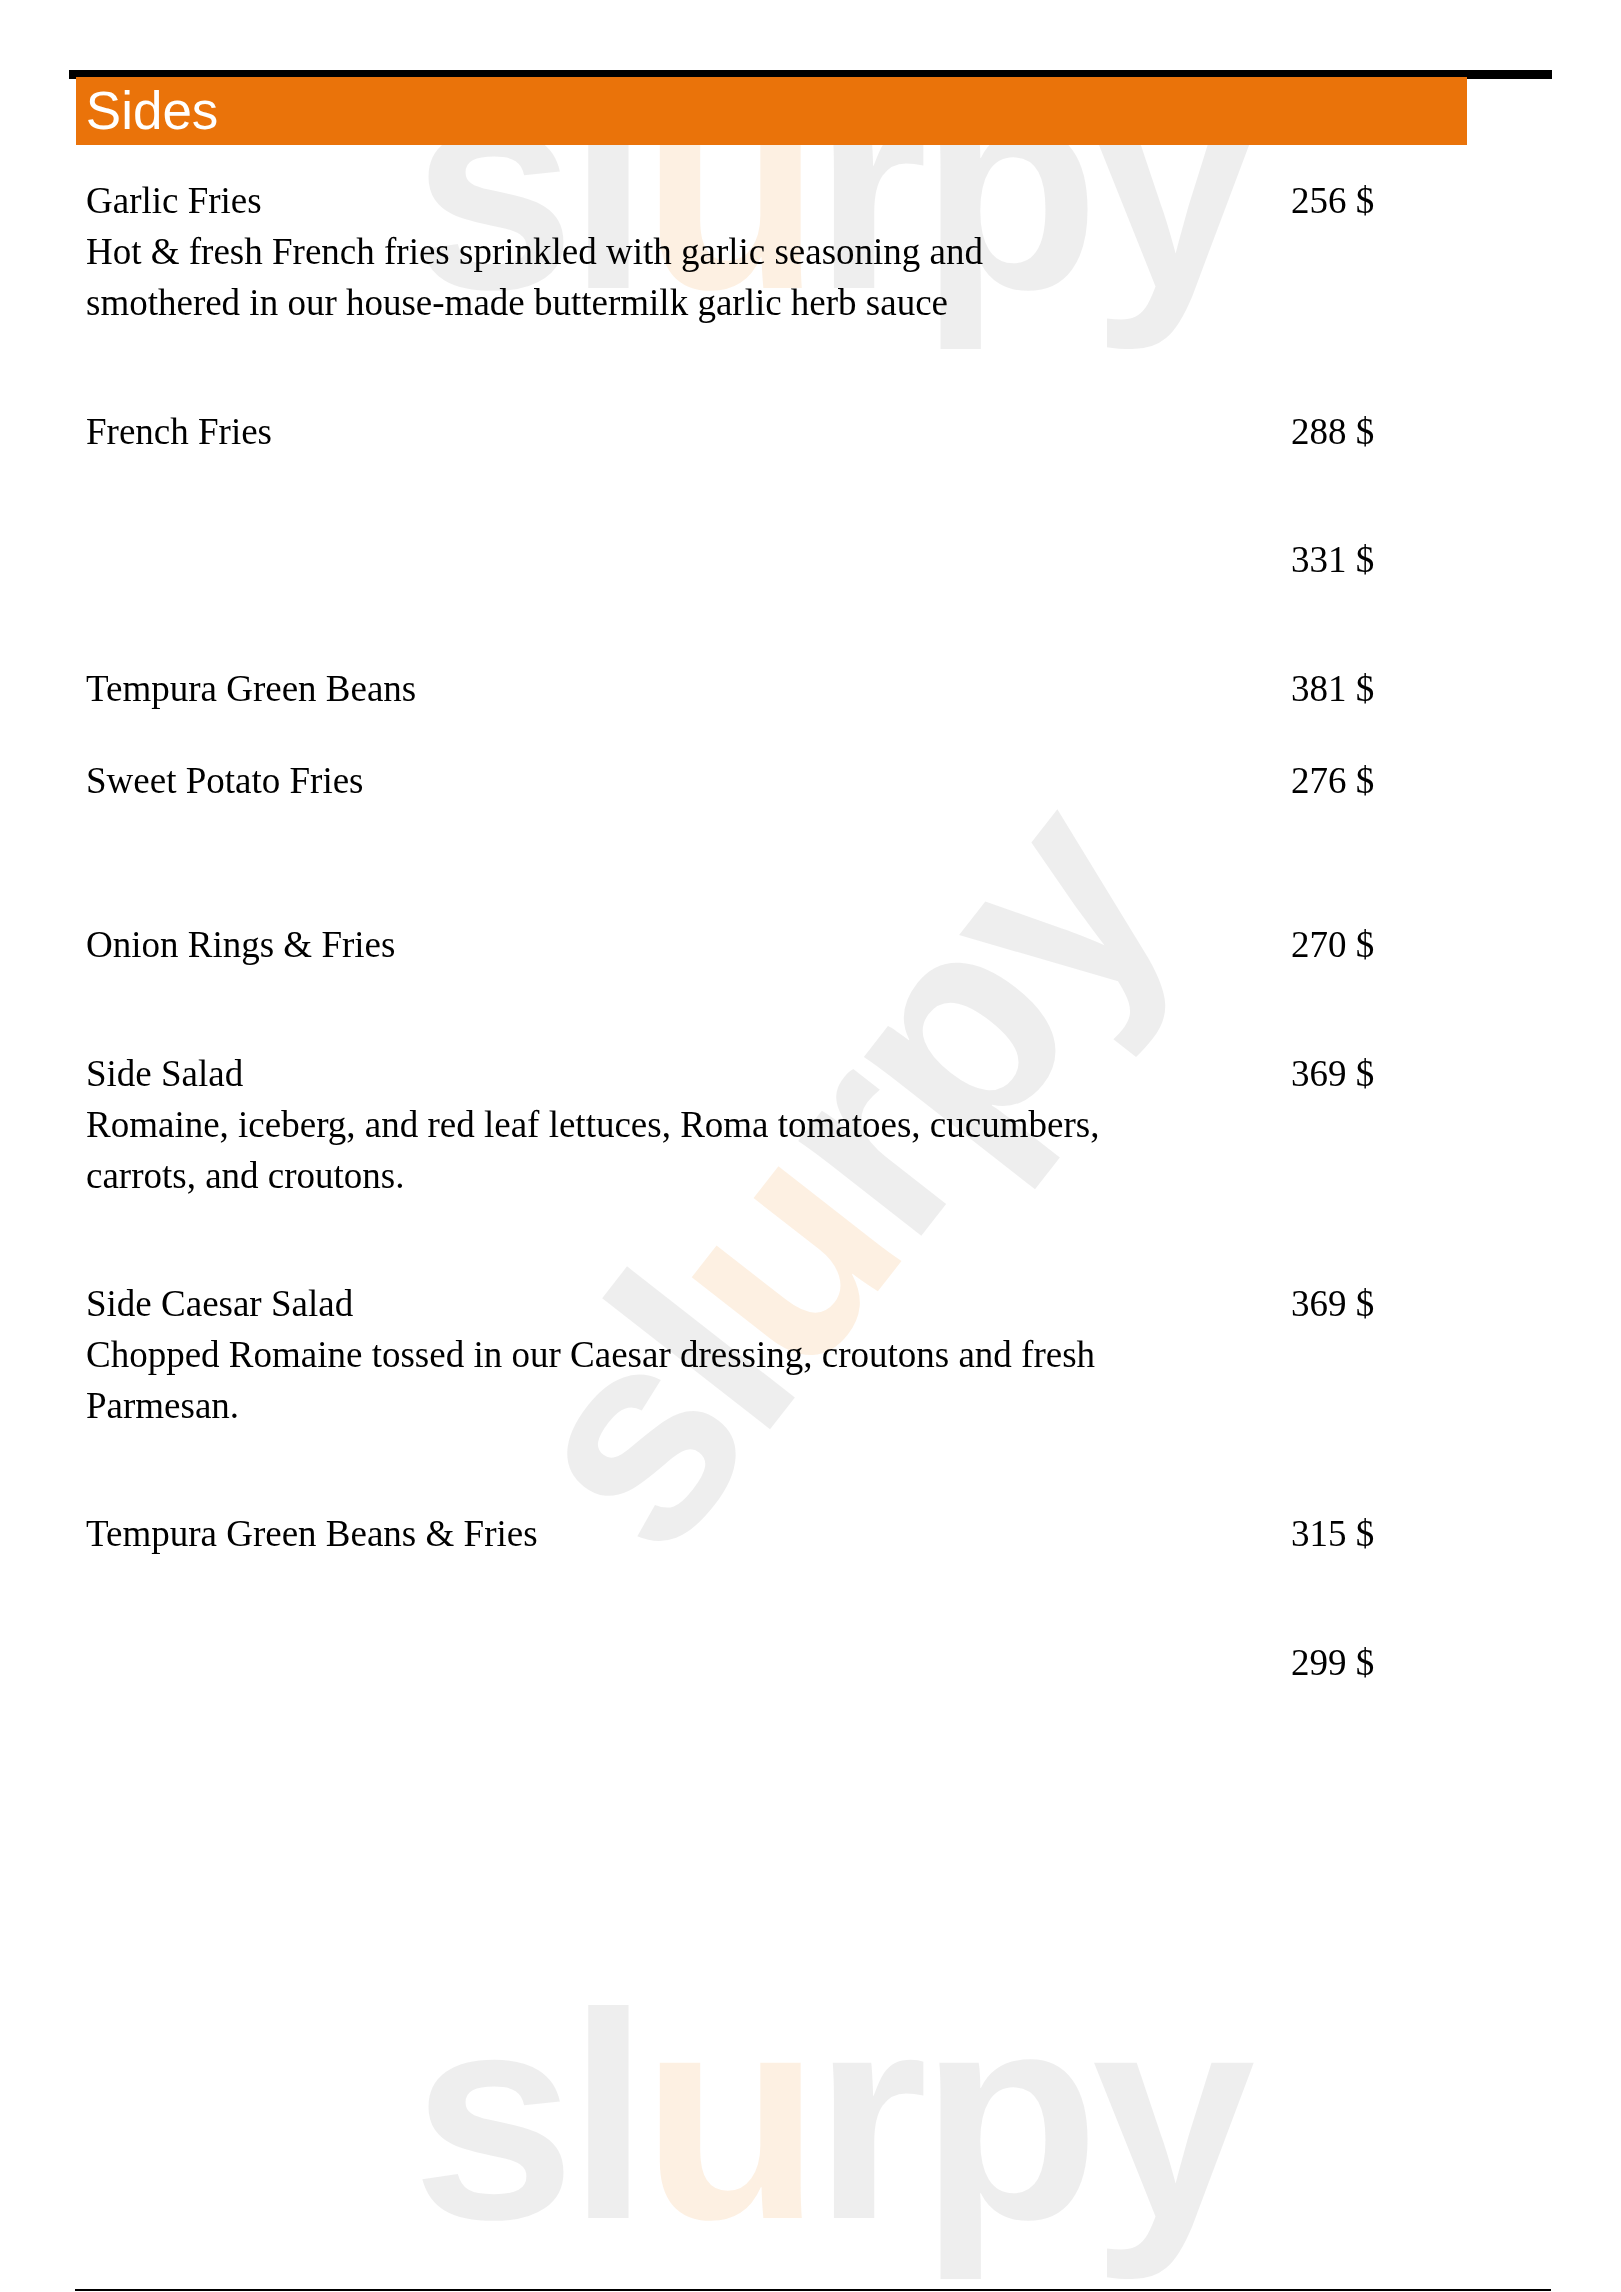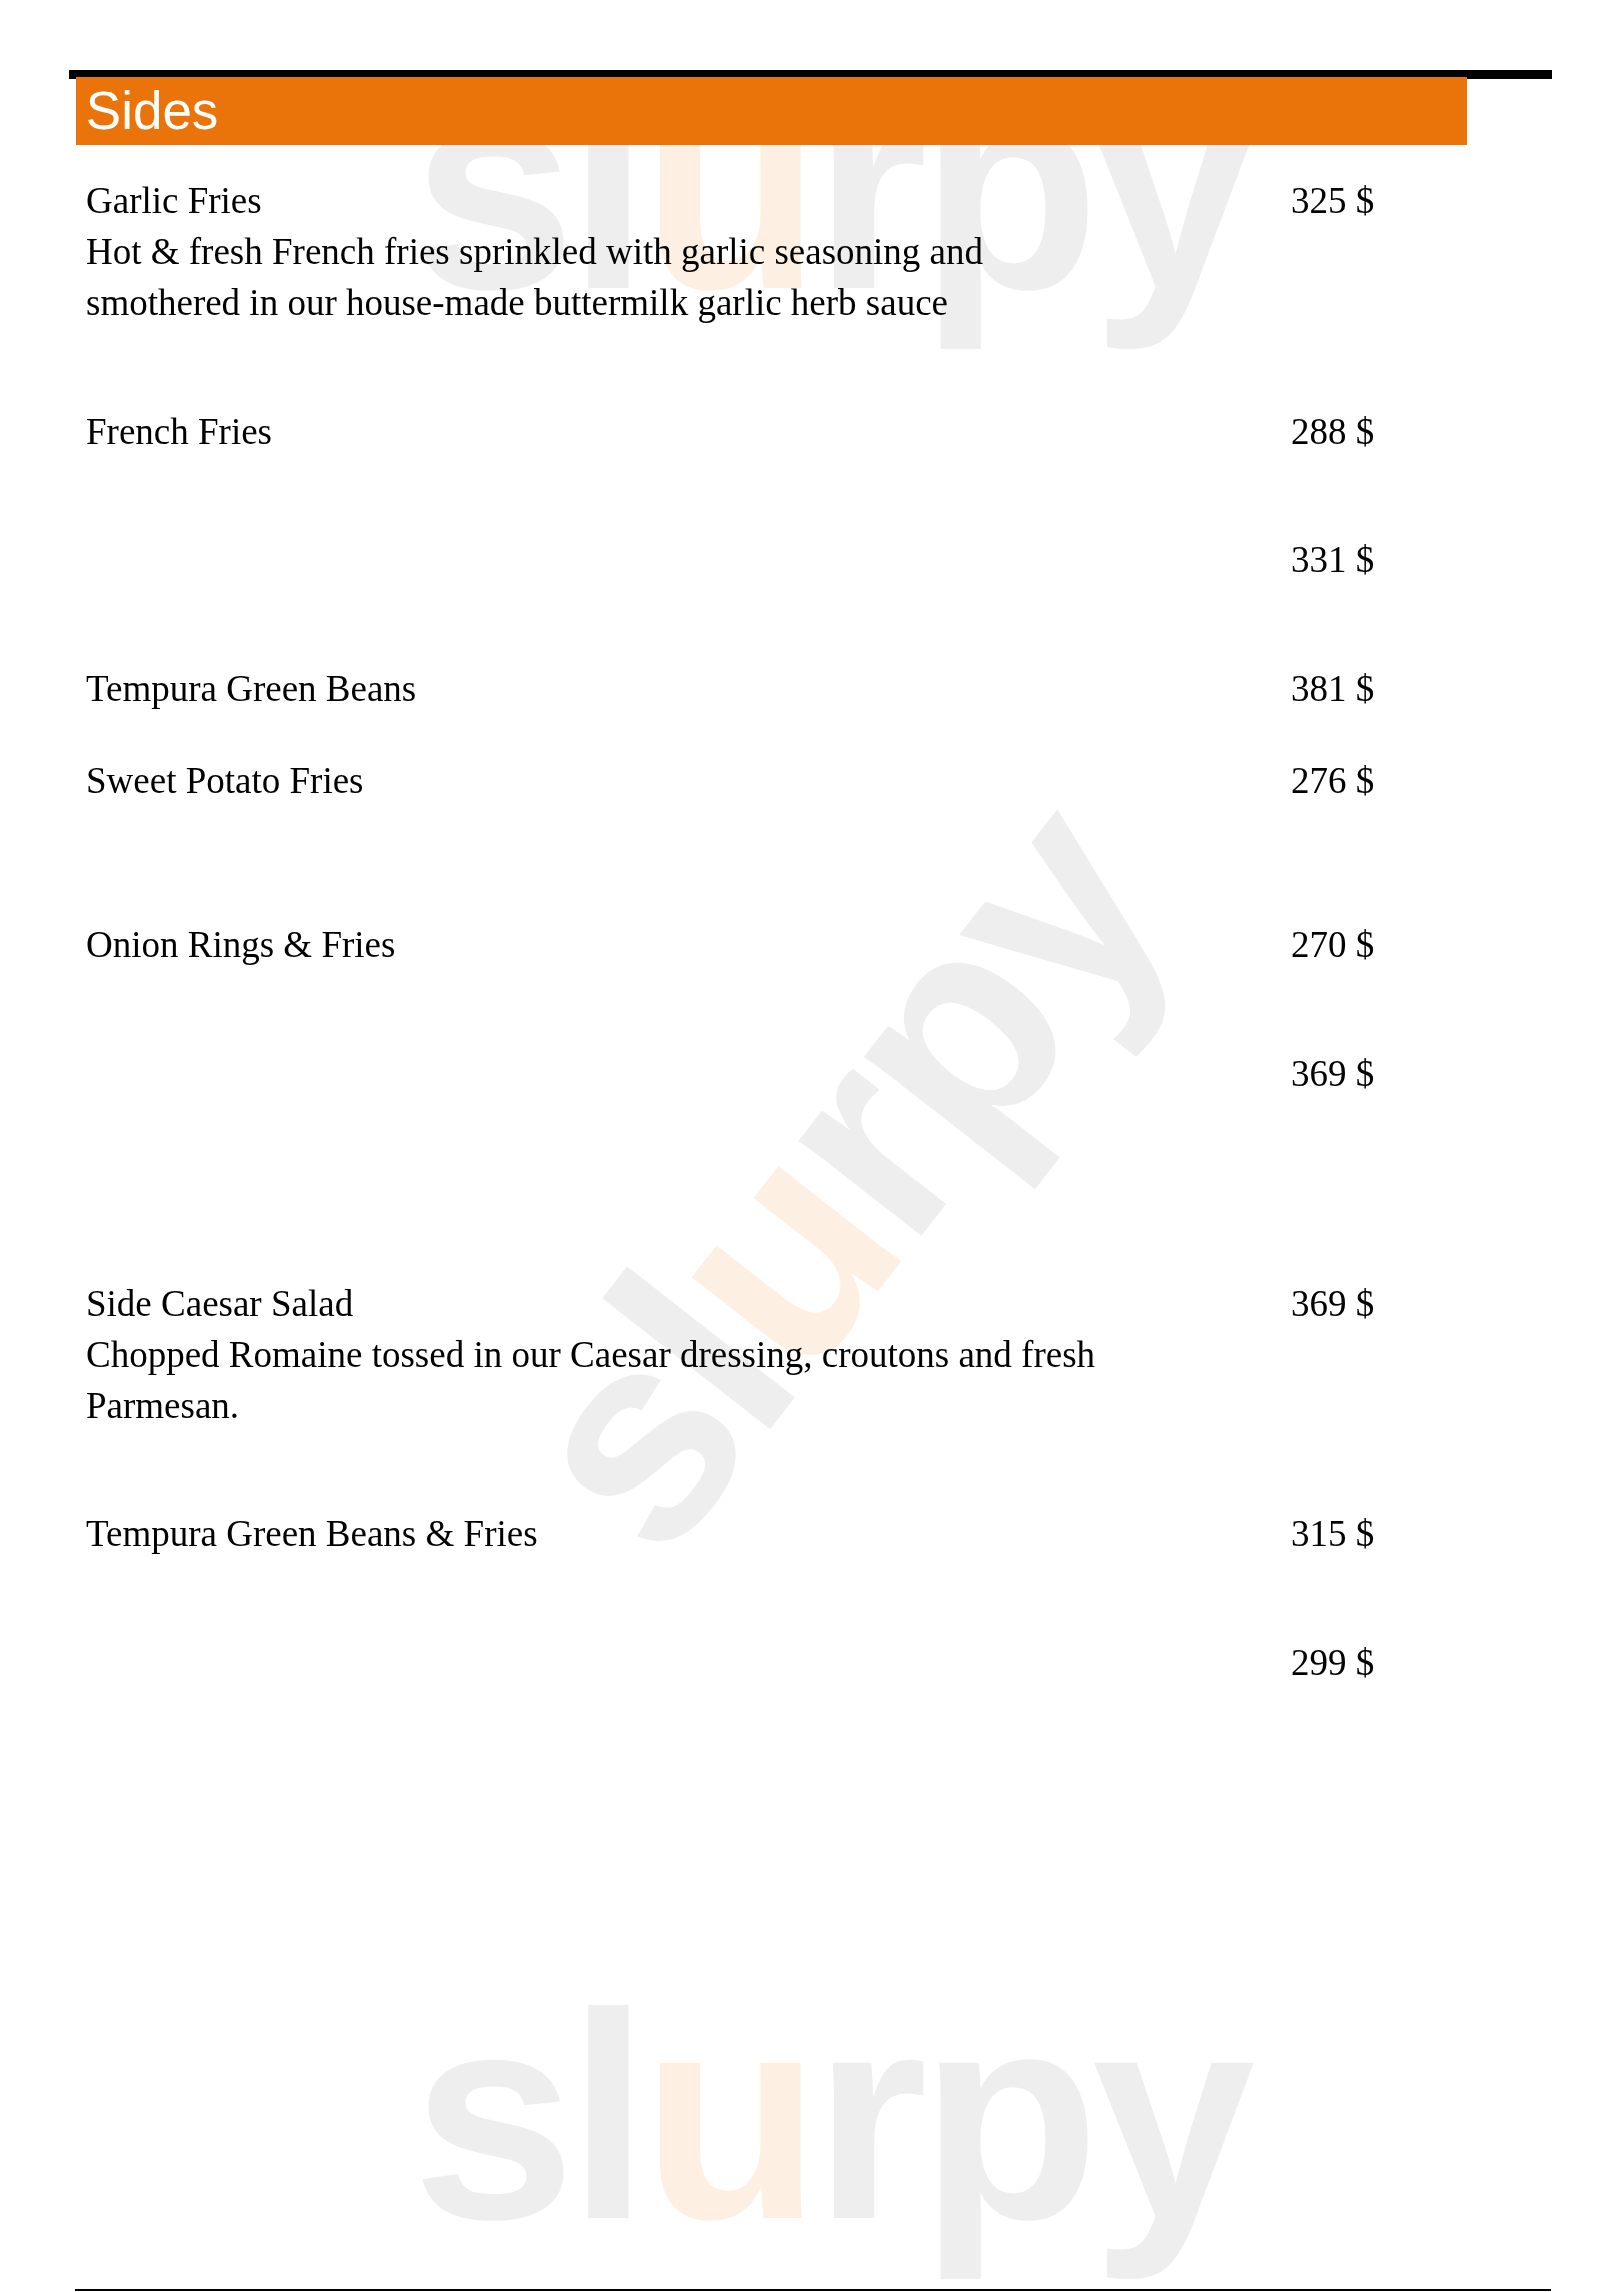--- a/index.html
+++ b/index.html
@@ -52,21 +52,21 @@
 <div class="section-header">
   <div class="section-title">Sides</div>
 </div>
 
 <div class="item" style="top:175px">
   <div class="item-text">
     <span class="item-name">Garlic Fries</span>
     <span class="item-desc">Hot &amp; fresh French fries sprinkled with garlic seasoning and
 smothered in our house-made buttermilk garlic herb sauce</span>
   </div>
-  <span class="item-price">325 $</span>
+  <span class="item-price">256 $</span>
 </div>
 
 <div class="item" style="top:406px">
   <div class="item-text">
     <span class="item-name">French Fries</span>
   </div>
   <span class="item-price">288 $</span>
 </div>
 
 <div class="item" style="top:534px">
@@ -88,20 +88,25 @@
 </div>
 
 <div class="item" style="top:919px">
   <div class="item-text">
     <span class="item-name">Onion Rings &amp; Fries</span>
   </div>
   <span class="item-price">270 $</span>
 </div>
 
 <div class="item" style="top:1048px">
+  <div class="item-text">
+    <span class="item-name">Side Salad</span>
+    <span class="item-desc">Romaine, iceberg, and red leaf lettuces, Roma tomatoes, cucumbers,
+carrots, and croutons.</span>
+  </div>
   <span class="item-price">369 $</span>
 </div>
 
 <div class="item" style="top:1278px">
   <div class="item-text">
     <span class="item-name">Side Caesar Salad</span>
     <span class="item-desc">Chopped Romaine tossed in our Caesar dressing, croutons and fresh
 Parmesan.</span>
   </div>
   <span class="item-price">369 $</span>

